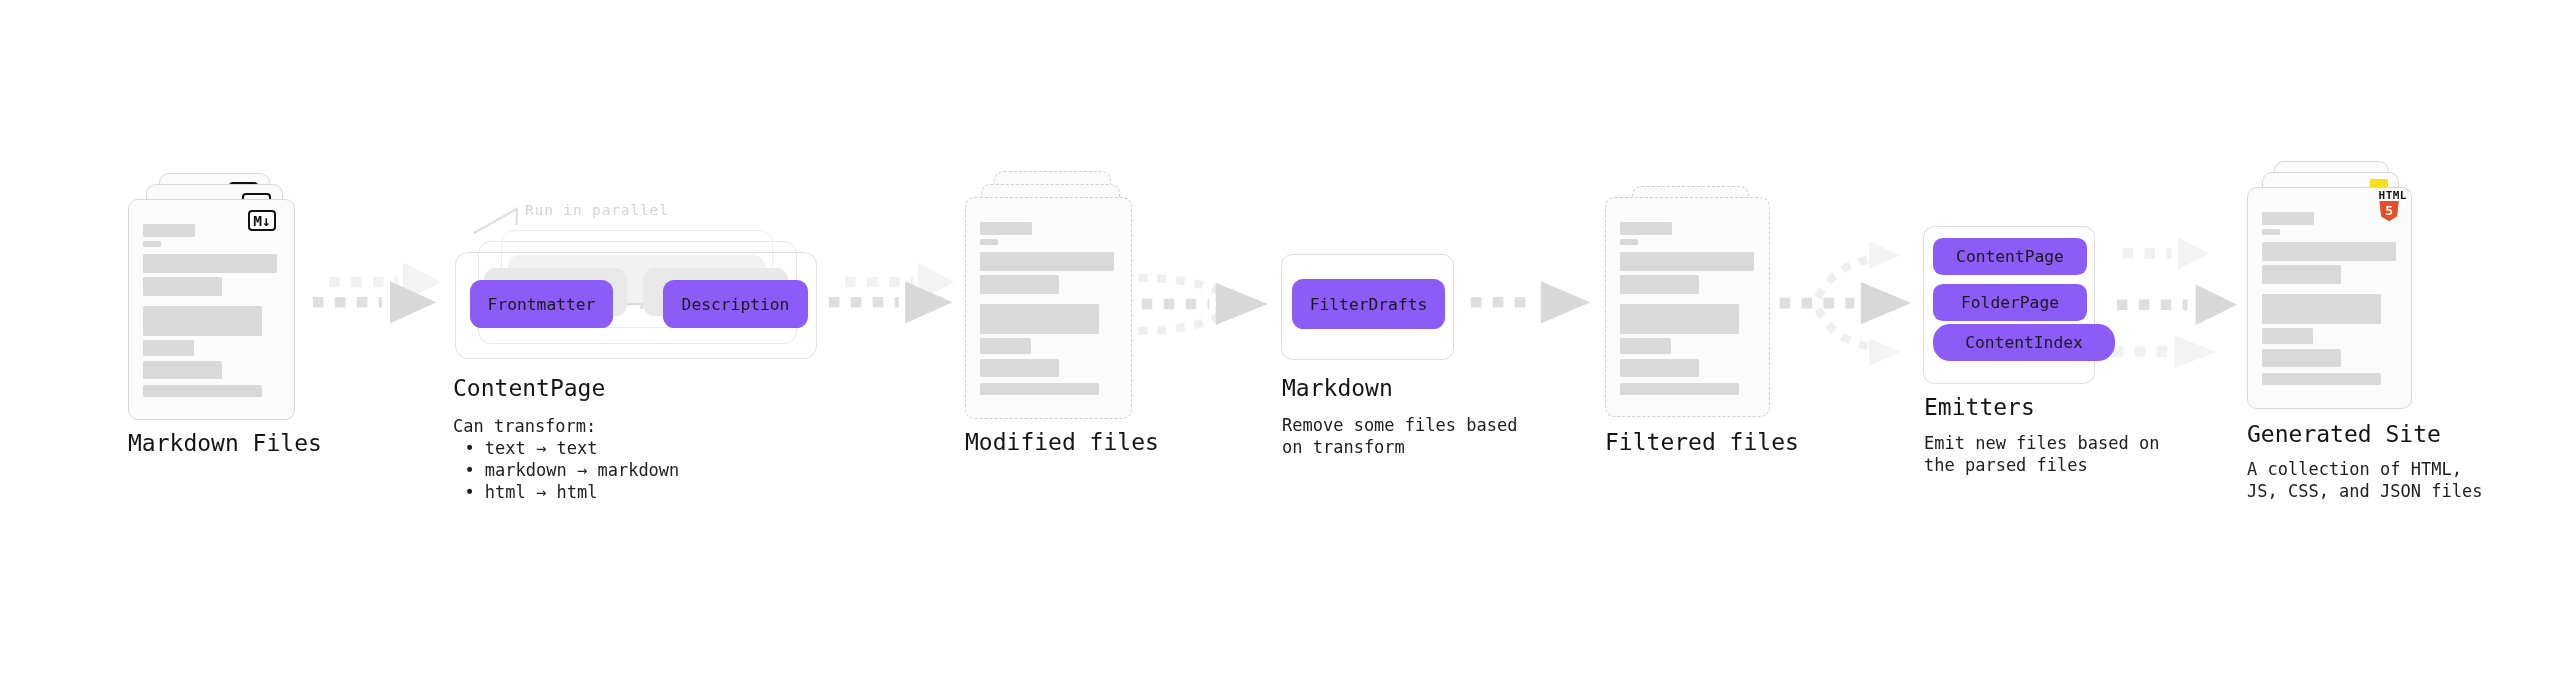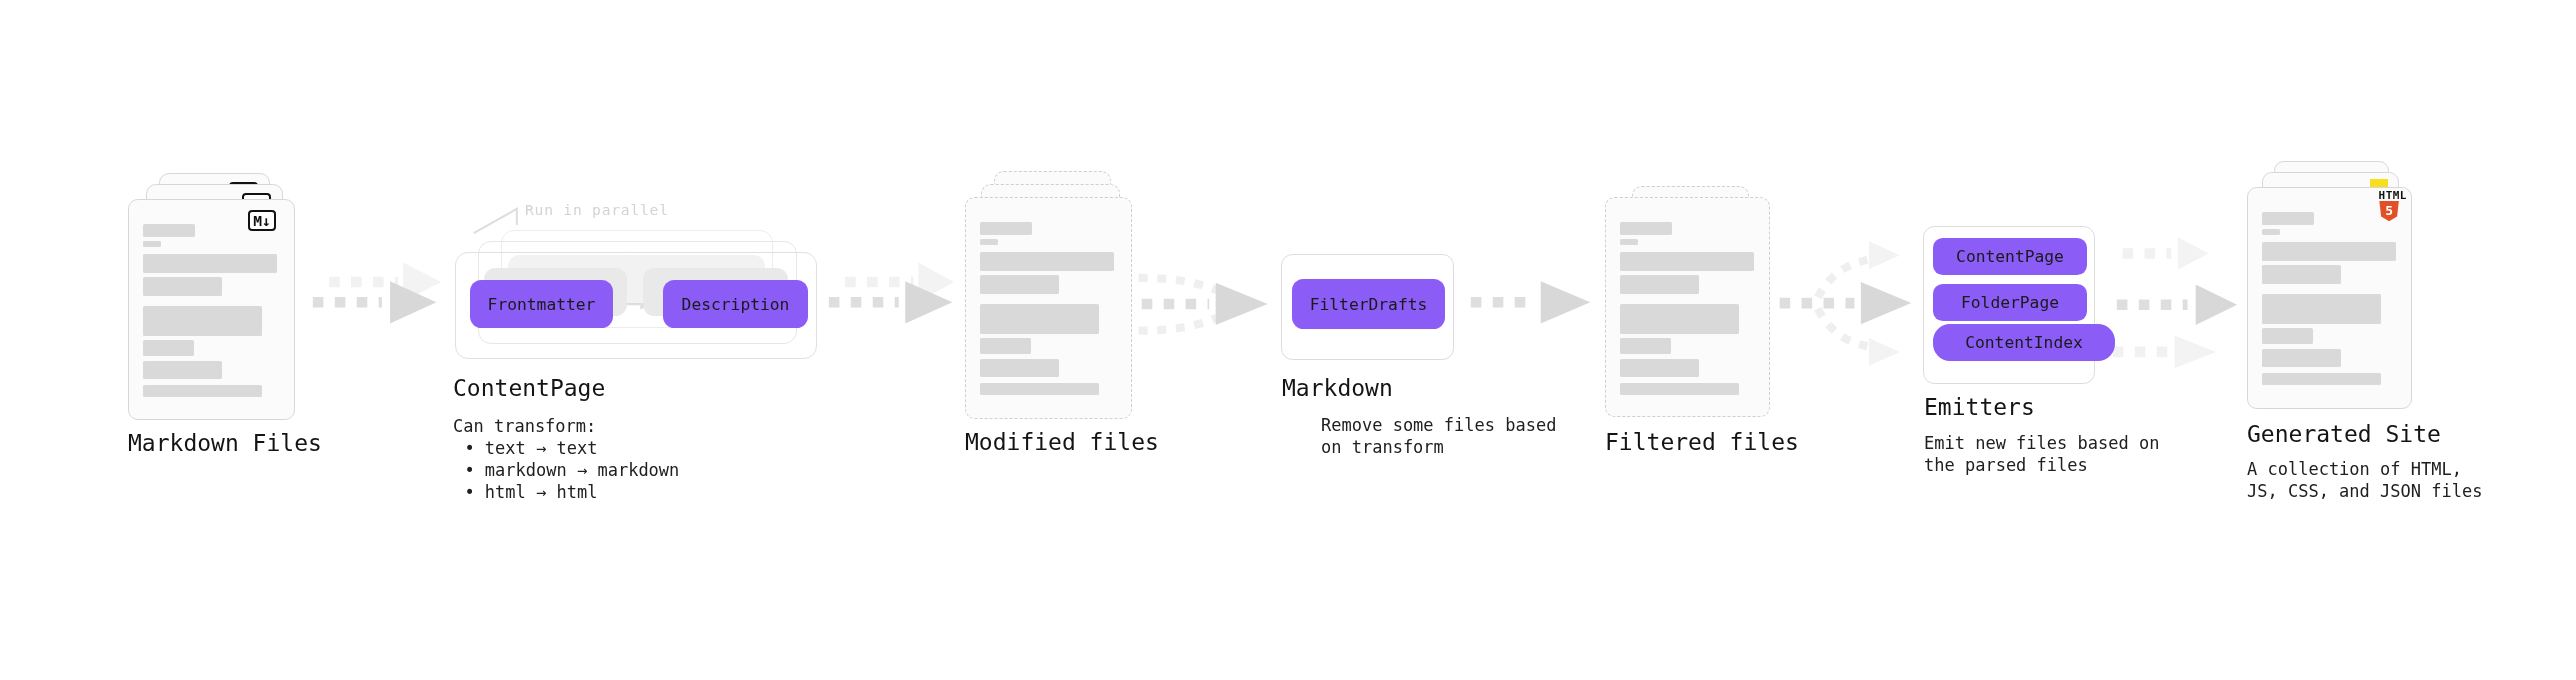--- a/index.html
+++ b/index.html
@@ -155,21 +155,21 @@
       <div class="bar" style="top: 106px; width: 119px; height: 30px;"></div>
       <div class="bar" style="top: 140px; width: 51px; height: 16.3px;"></div>
       <div class="bar" style="top: 161px; width: 79px; height: 18px;"></div>
       <div class="bar" style="top: 185px; width: 119px; height: 12.2px;"></div>
     </div>
   <div class="t-title" style="left:965px;top:429px;">Modified files</div>
 
   <div class="obox" style="left:1281px;top:254px;width:173px;height:106px;"></div>
   <div class="pill" style="left:1292px;top:279px;width:153px;height:50px;">FilterDrafts</div>
   <div class="t-title" style="left:1282px;top:375px;">Markdown</div>
-  <div class="t-desc" style="left:1282px;top:414px;margin-left:39px;">
+  <div class="t-desc" style="left:1282px;top:414px;">
     <div>Remove some files based</div>
     <div>on transform</div>
   </div>
 
   <div class="doc dashed z1" style="left:1632px;top:186px;width:117px;height:220px;"></div>
   <div class="doc dashed z3 doc-bars" style="left:1605px;top:197px;width:165px;height:220px;">
       <div class="bar" style="top: 24.4px; width: 52px; height: 12.2px;"></div>
       <div class="bar" style="top: 41px; width: 18px; height: 5.7px;"></div>
       <div class="bar" style="top: 54px; width: 134px; height: 18.7px;"></div>
       <div class="bar" style="top: 77px; width: 79px; height: 18.7px;"></div>

